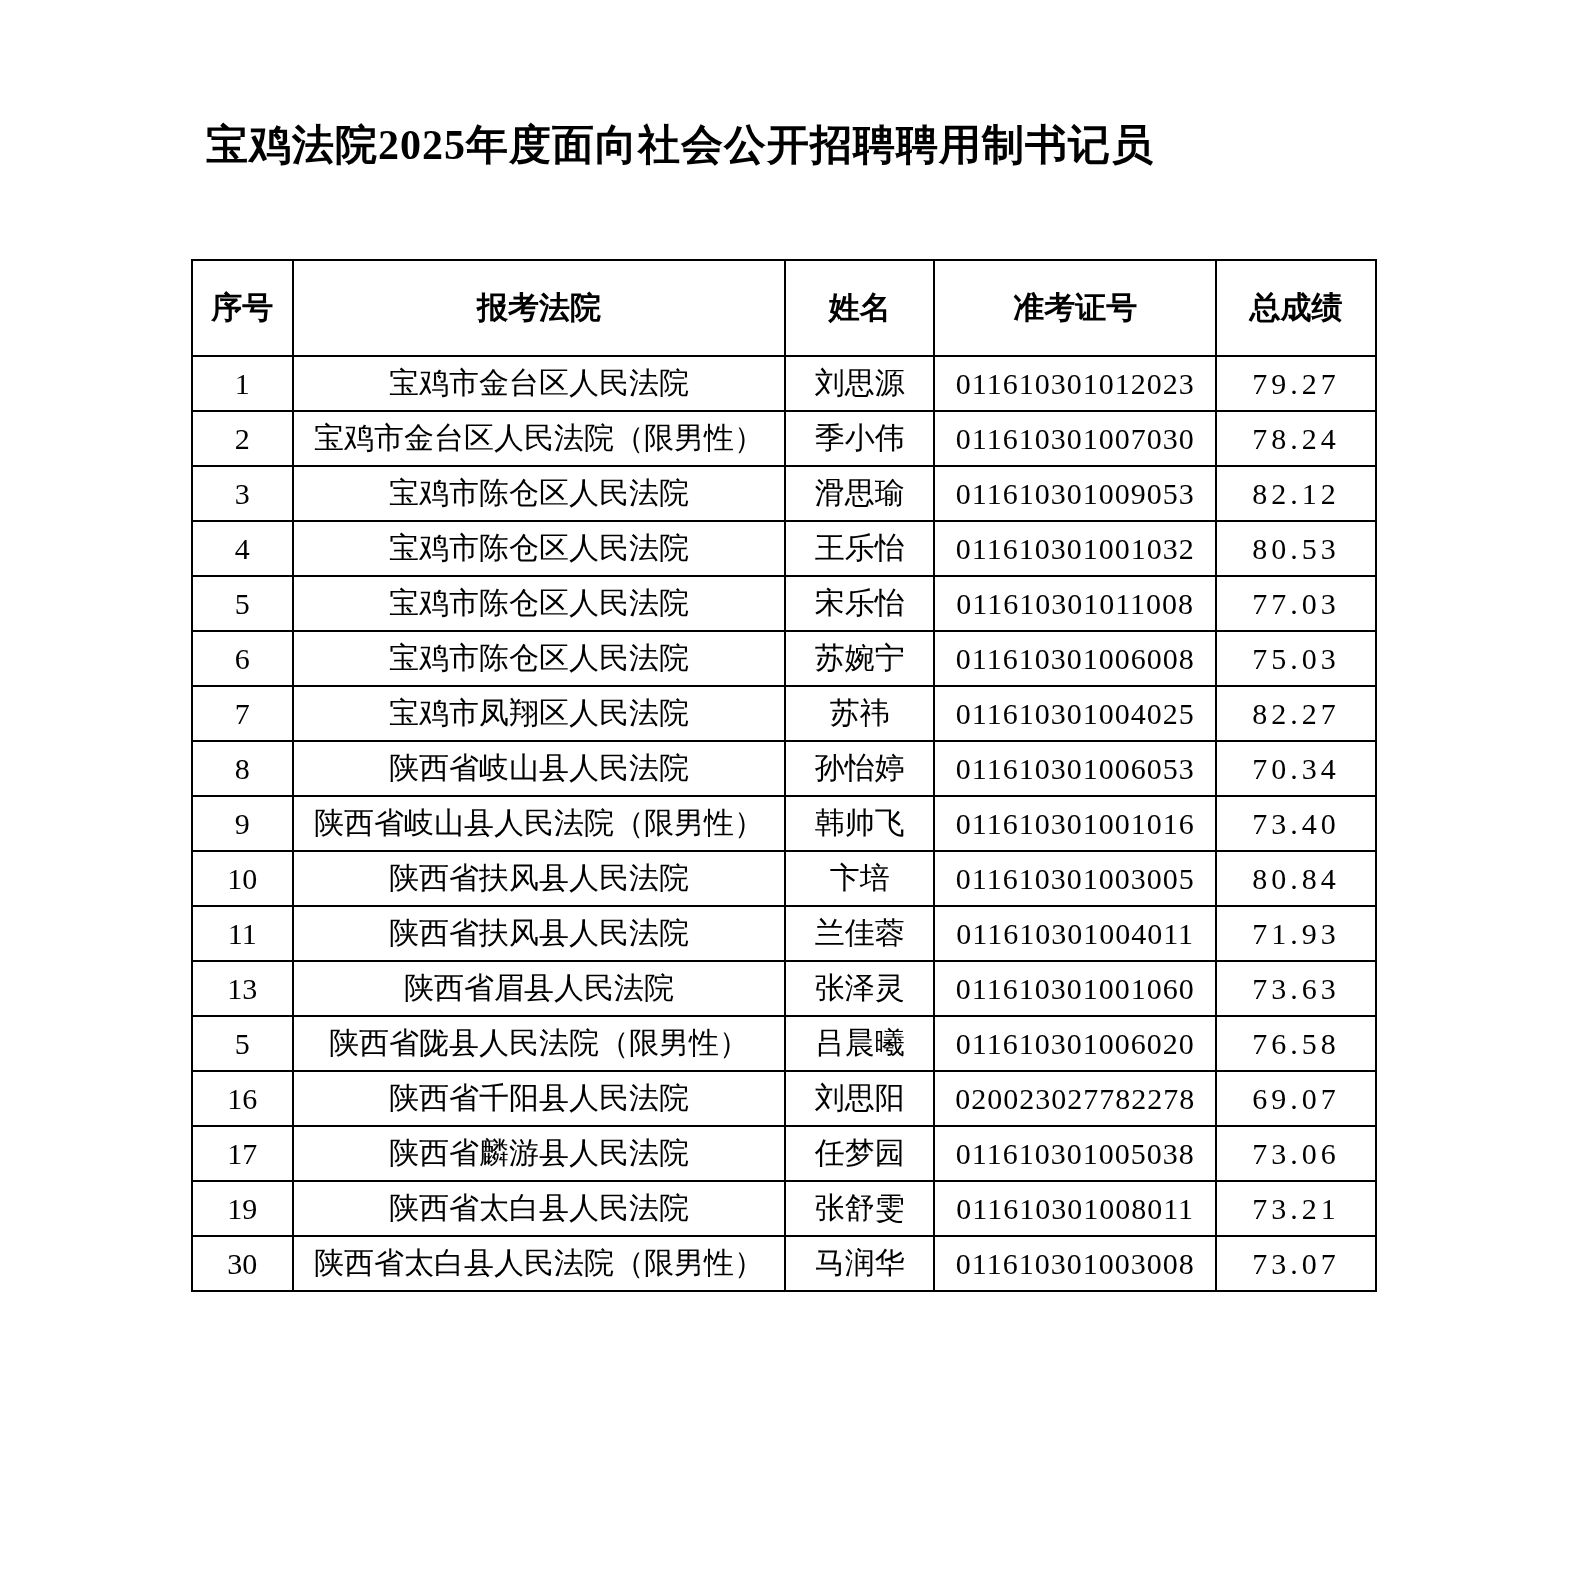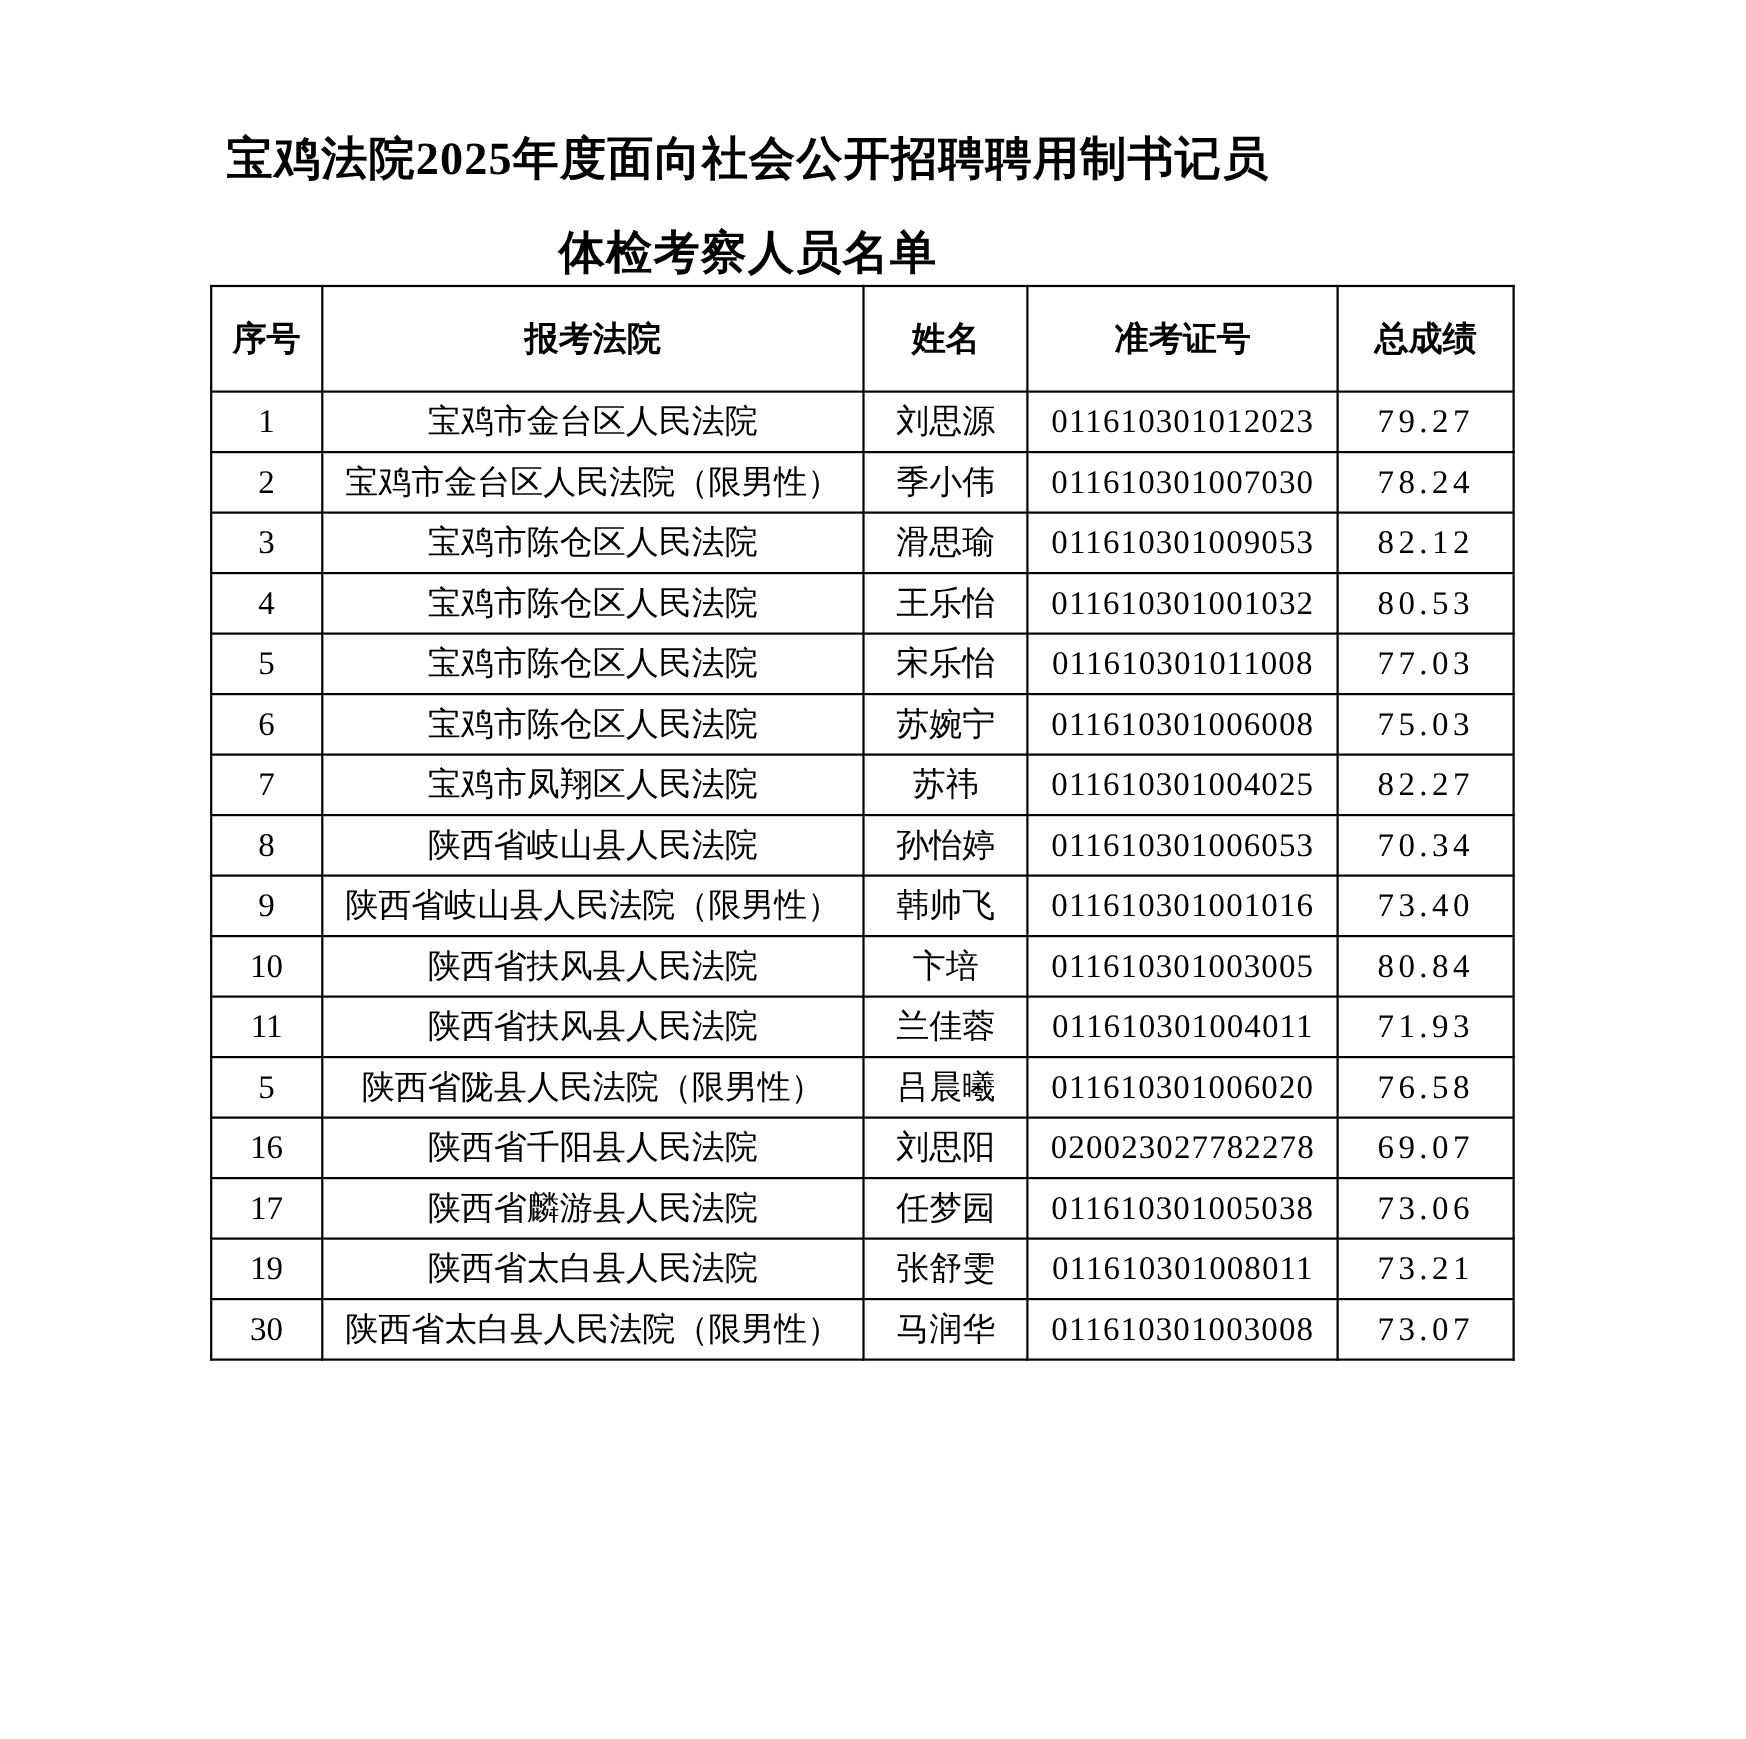--- a/index.html
+++ b/index.html
@@ -67,21 +67,20 @@
   td.cell-score  { letter-spacing: 4px; }
   td.cell-ticket { letter-spacing: 1px; }
 </style>
 </head>
 <body>
 
 <div class="doc-page">
 
   <div class="doc-title line1">宝鸡法院2025年度面向社会公开招聘聘用制书记员</div>
 
-  <div class="doc-title line2">体检考察人员名单</div>
 
   <div class="table-wrap">
     <table class="roster">
       <colgroup>
         <col class="c-seq">
         <col class="c-court">
         <col class="c-name">
         <col class="c-ticket">
         <col class="c-score">
       </colgroup>
@@ -166,20 +165,27 @@
             <td class="cell-score">80.84</td>
           </tr>
           <tr>
             <td class="cell-seq">11</td>
             <td class="cell-court">陕西省扶风县人民法院</td>
             <td class="cell-name">兰佳蓉</td>
             <td class="cell-ticket">011610301004011</td>
             <td class="cell-score">71.93</td>
           </tr>
           <tr>
+            <td class="cell-seq">13</td>
+            <td class="cell-court">陕西省眉县人民法院</td>
+            <td class="cell-name">张泽灵</td>
+            <td class="cell-ticket">011610301001060</td>
+            <td class="cell-score">73.63</td>
+          </tr>
+          <tr>
             <td class="cell-seq">5</td>
             <td class="cell-court">陕西省陇县人民法院（限男性）</td>
             <td class="cell-name">吕晨曦</td>
             <td class="cell-ticket">011610301006020</td>
             <td class="cell-score">76.58</td>
           </tr>
           <tr>
             <td class="cell-seq">16</td>
             <td class="cell-court">陕西省千阳县人民法院</td>
             <td class="cell-name">刘思阳</td>

